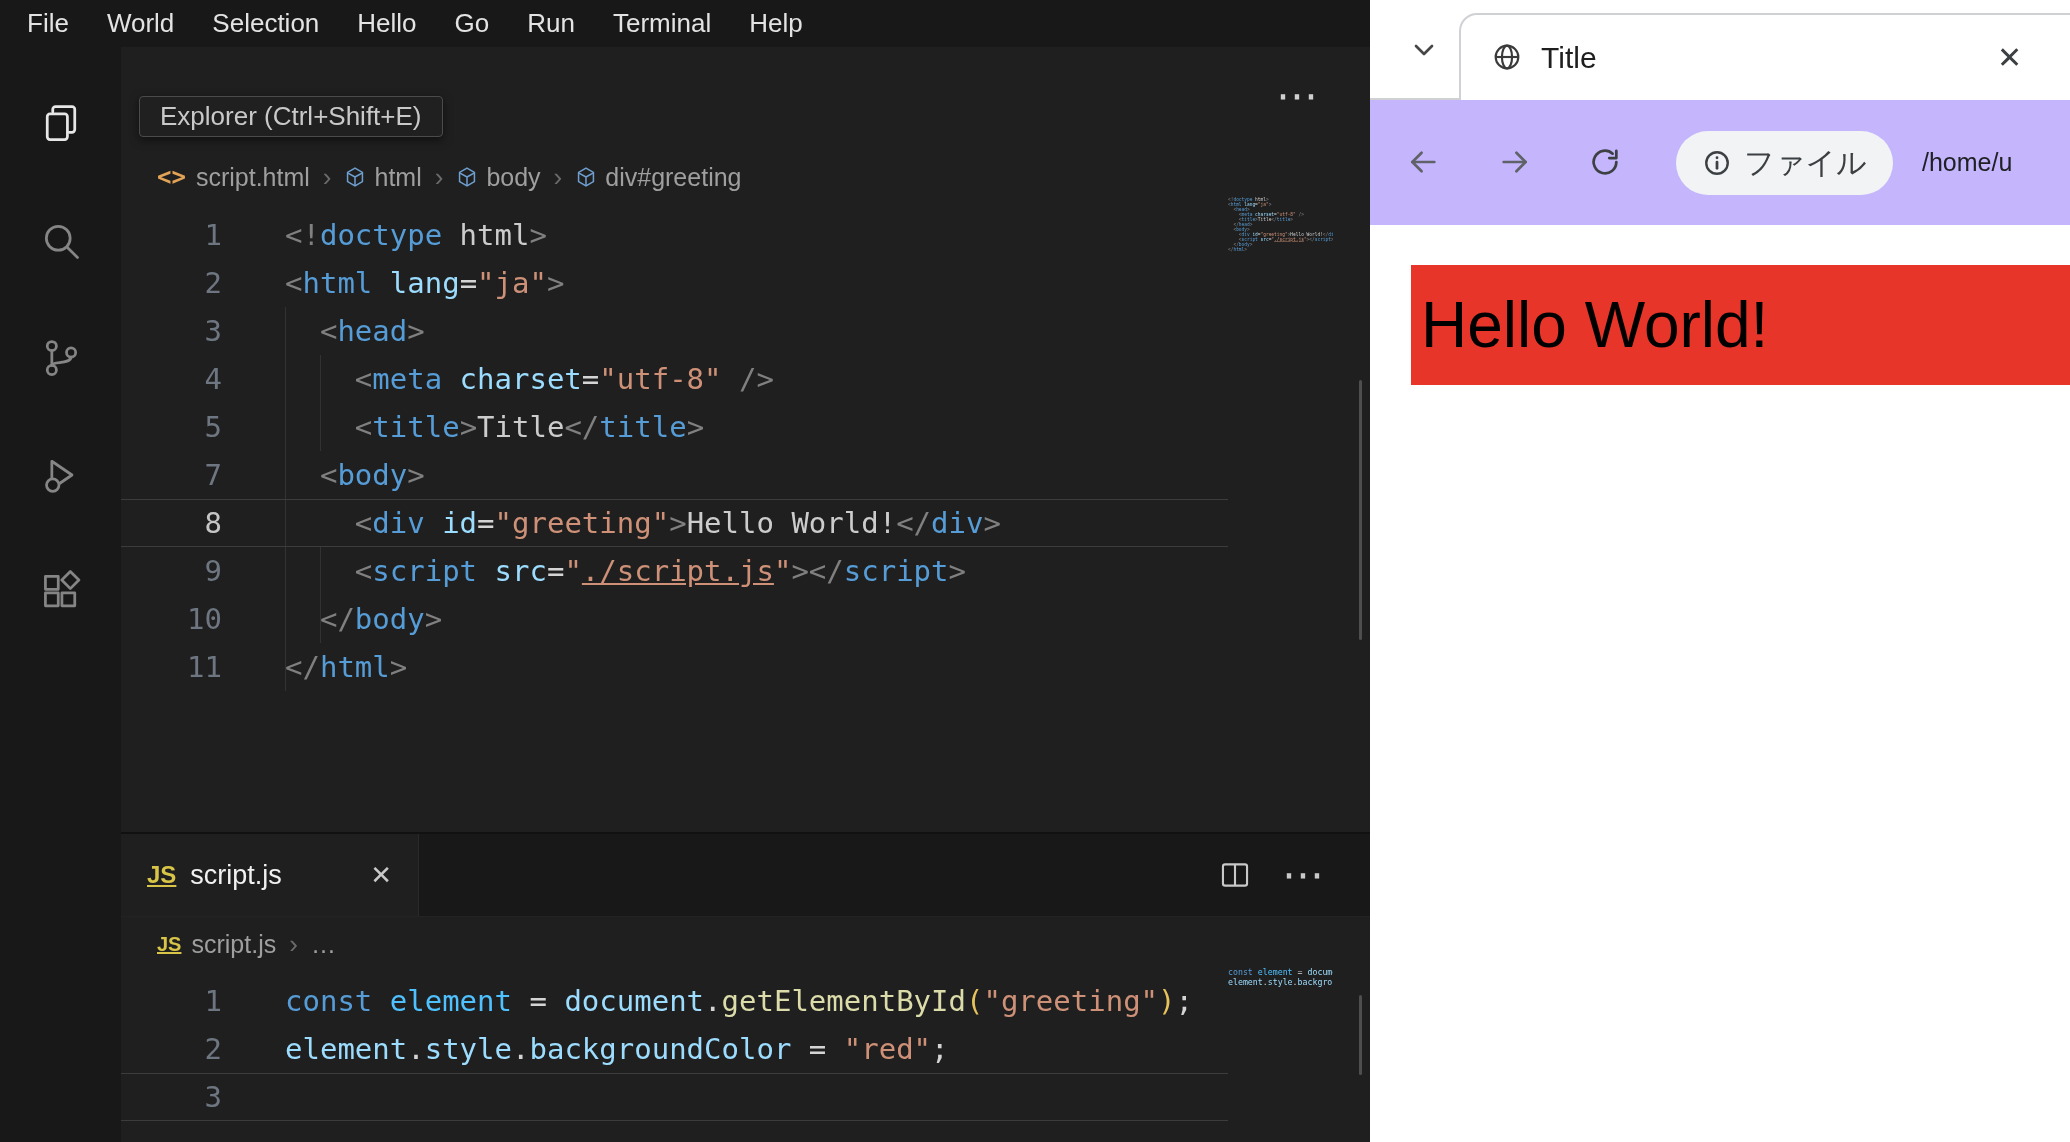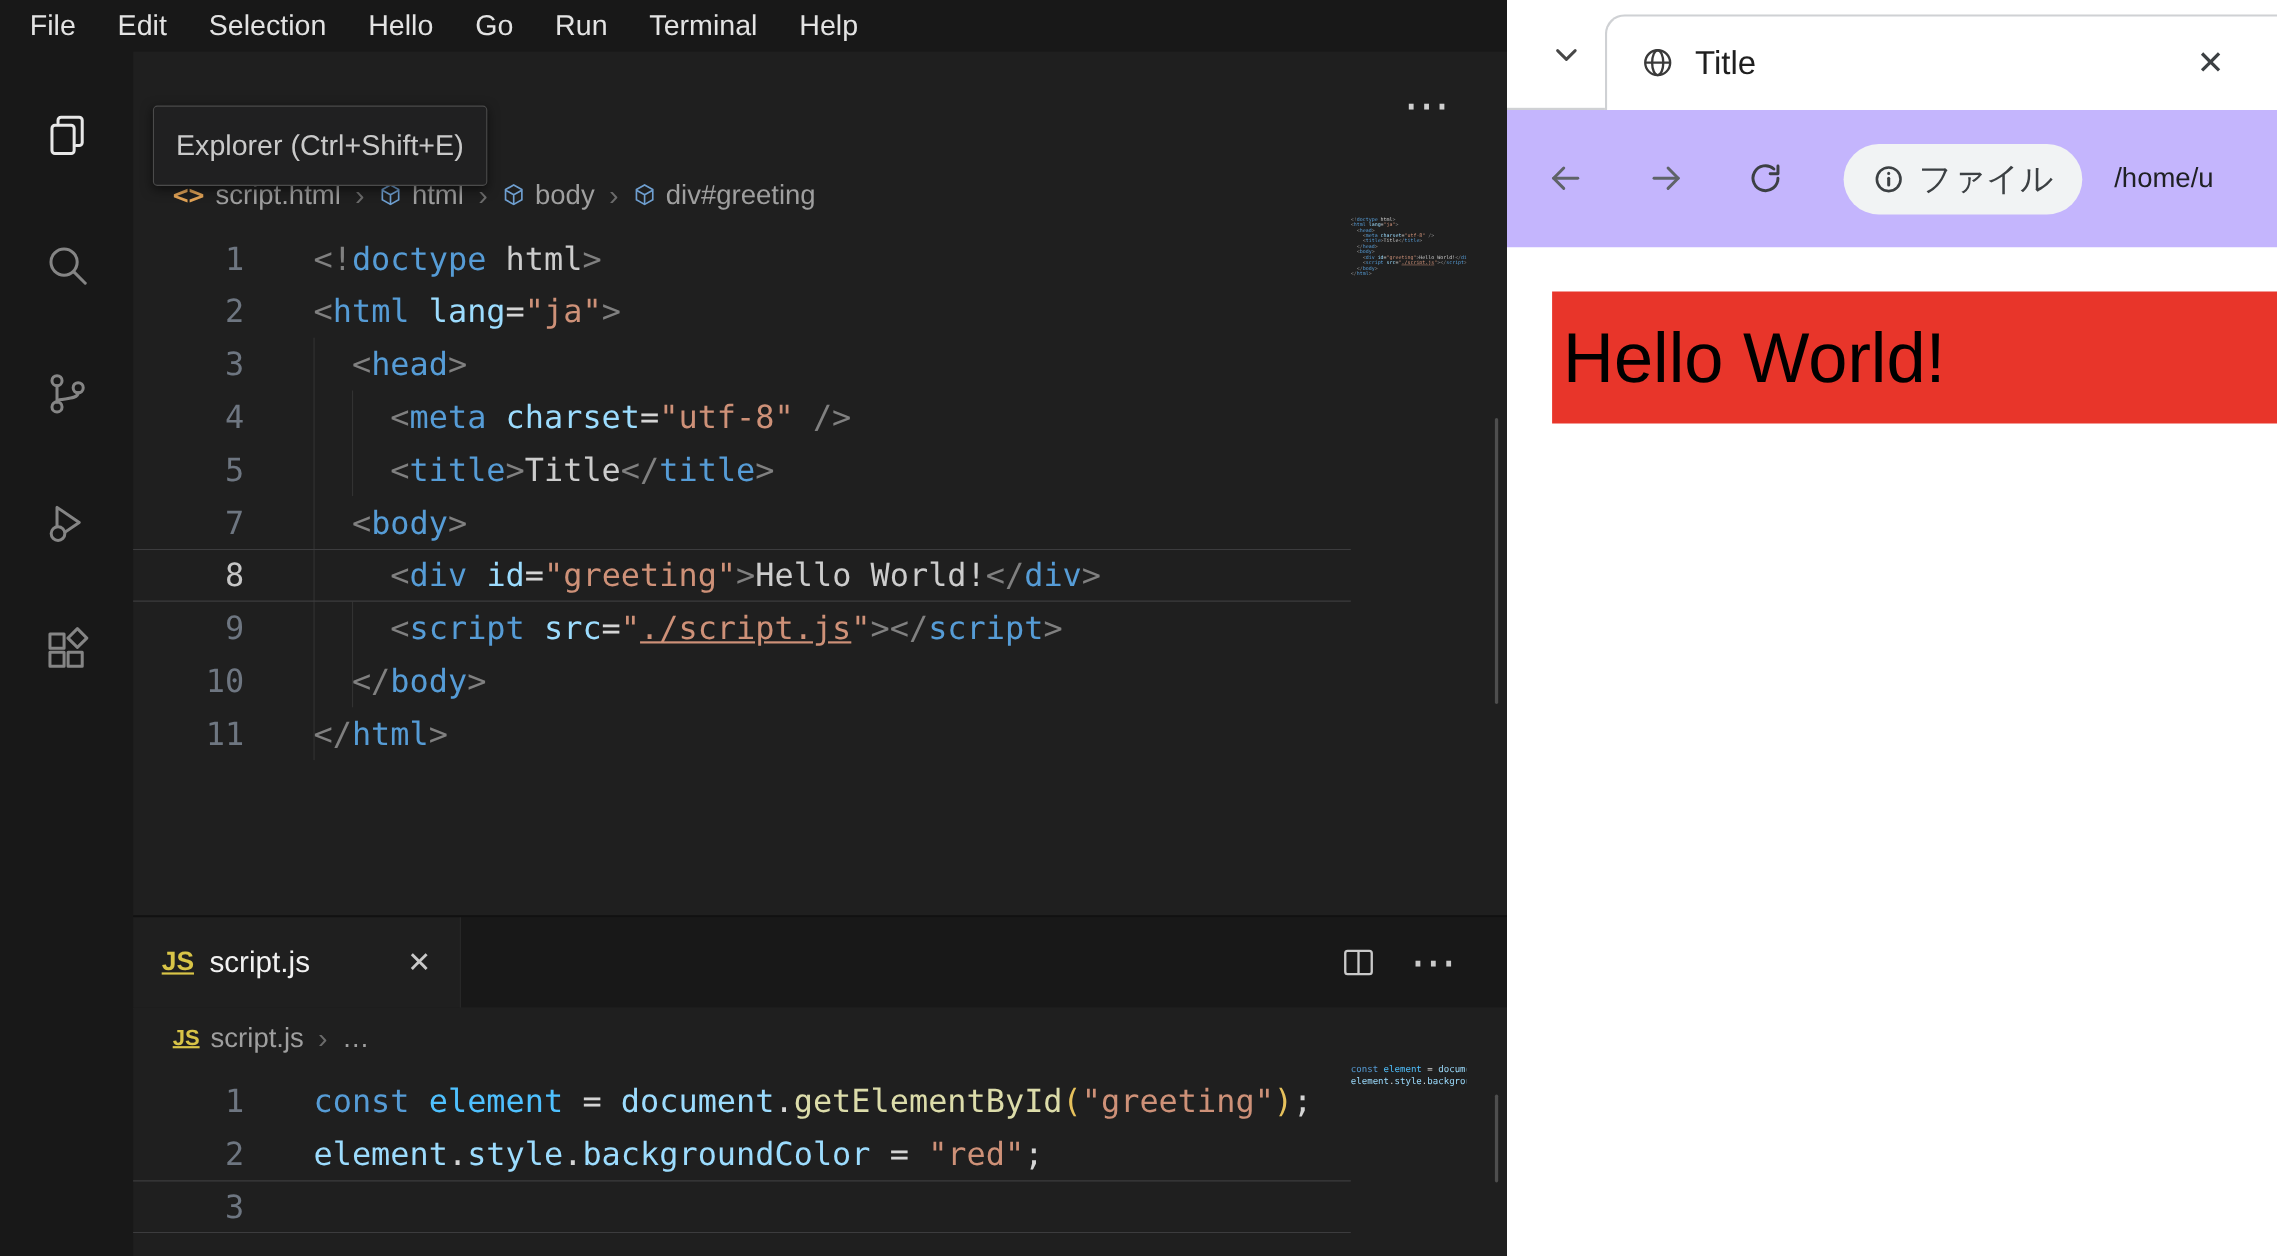--- a/index.html
+++ b/index.html
@@ -13,21 +13,21 @@
   .menu-item{padding:0 19px;cursor:default;}
 
   .activitybar{position:absolute;left:0;top:47px;bottom:0;width:121px;background:#181818;
                padding-top:18px;box-sizing:border-box;}
   .act{height:117px;display:flex;align-items:center;justify-content:center;color:#858585;}
   .act.active{color:#e7e7e7;}
   .act svg{width:44px;height:44px;}
   .act svg *{fill:none;stroke:currentColor;stroke-width:1.5;stroke-linecap:round;stroke-linejoin:round;}
 
   .tooltip{position:absolute;left:139px;top:96px;background:#202021;border:1px solid #4b4b4b;
-           border-radius:4px;padding:20px 20px;font-size:26px;color:#c9c9c9;z-index:20;
+           border-radius:4px;padding:4px 20px;font-size:26px;color:#c9c9c9;z-index:20;
            box-shadow:0 3px 10px rgba(0,0,0,.5);white-space:nowrap;}
 
   .editor-area{position:absolute;left:121px;top:47px;right:0;bottom:0;background:#1f1f1f;}
 
   .editor-actions{position:absolute;top:28px;right:52px;font-size:42px;color:#cfcfcf;line-height:1;}
 
   .breadcrumb{position:absolute;left:36px;top:106px;height:48px;display:flex;align-items:center;
               font-size:25px;color:#9f9f9f;white-space:nowrap;}
   .breadcrumb.b2{top:877px;height:40px;}
   .crumb-item{display:inline-flex;align-items:center;}
@@ -119,21 +119,21 @@
             padding-left:10px;white-space:nowrap;overflow:hidden;}
 </style>
 </head>
 <body>
 
 <div id="root">
 
   <section id="vscode">
     <nav class="menubar">
         <span class="menu-item">File</span>
-        <span class="menu-item">Edit</span>
+        <span class="menu-item">World</span>
         <span class="menu-item">Selection</span>
         <span class="menu-item">Hello</span>
         <span class="menu-item">Go</span>
         <span class="menu-item">Run</span>
         <span class="menu-item">Terminal</span>
         <span class="menu-item">Help</span>
       </nav>
 
     <aside class="activitybar">
       <div class="act active">

